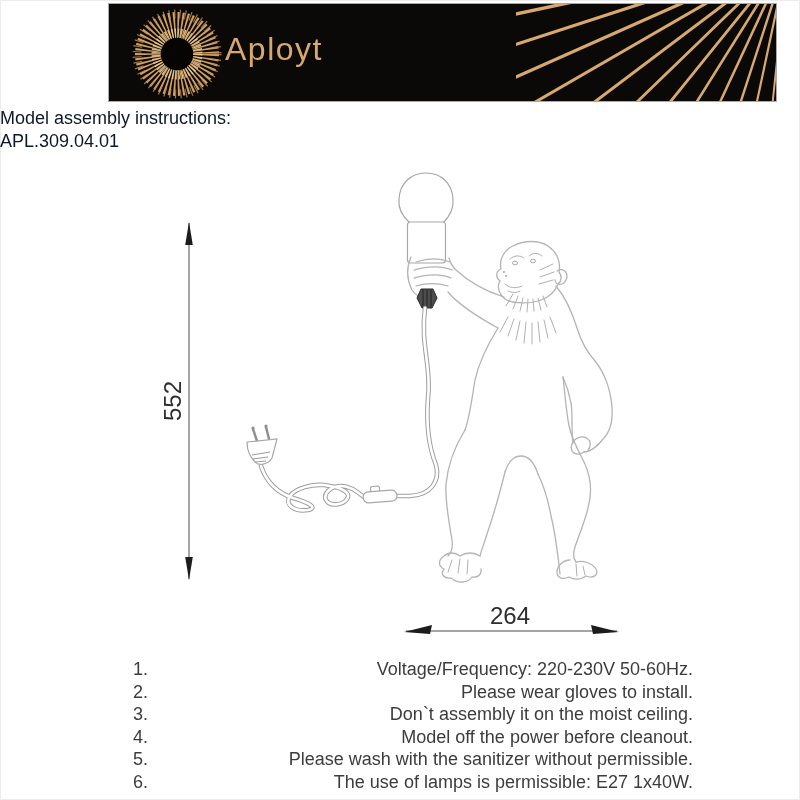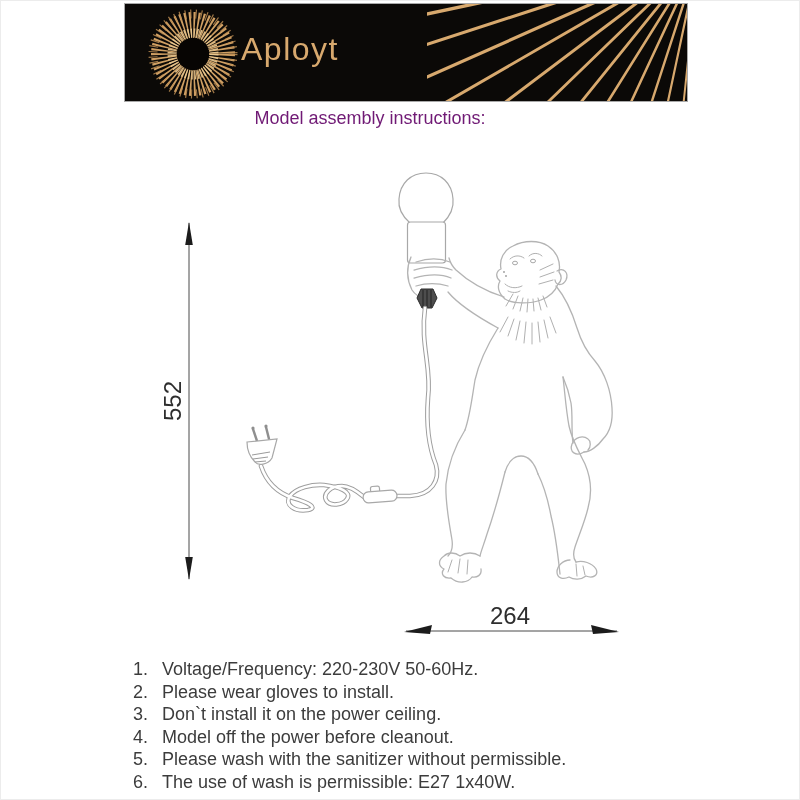--- a/index.html
+++ b/index.html
@@ -1,43 +1,43 @@
 <!DOCTYPE html>
 <html><head>
 <meta charset="utf-8">
 <style>
   html,body{margin:0;padding:0;background:#ffffff;}
   body{font-family:"Liberation Sans",sans-serif;}
   .page{position:relative;width:800px;height:800px;background:#ffffff;overflow:hidden;
         box-shadow:inset 0 0 0 1px #ececec;}
   
-  .banner{position:absolute;left:124px;top:3px;width:564px;height:99px;background:#0b0907;
+  .banner{position:absolute;left:108px;top:3px;width:669px;height:99px;background:#0b0907;
           border:1px solid #a9a9a9;box-sizing:border-box;overflow:hidden;}
   .sunburst{position:absolute;left:20px;top:2px;}
   .brand{position:absolute;left:116px;top:27px;font-size:32px;font-weight:300;
          letter-spacing:1.5px;color:#d8a96e;}
   .rays{position:absolute;right:0;top:0;}
   
-  .title{position:absolute;left:0;top:107px;width:740px;text-align:center;color:#701a75;}
+  .title{position:absolute;left:0;top:107px;width:740px;color:#0f172a;}
   .title div{font-size:18px;line-height:23px;font-weight:500;}
   
   .drawing{position:absolute;left:120px;top:158px;}
   .ln{fill:none;stroke:#b4b4b4;stroke-width:1.3;stroke-linecap:round;stroke-linejoin:round;}
   .fur{fill:none;stroke:#b0b0b0;stroke-width:1;stroke-linecap:round;}
   .wh{fill:#ffffff;stroke:#a8a8a8;stroke-width:1.2;}
   .cable-out{fill:none;stroke:#9e9e9e;stroke-width:4.6;stroke-linecap:round;}
   .cable-in{fill:none;stroke:#ffffff;stroke-width:2.6;stroke-linecap:round;}
   .dim{stroke:#4a4a4a;stroke-width:1;}
   .dimhead{fill:#1c1c1c;stroke:none;}
   .dimtxt{fill:#2e2e2e;font-size:24px;font-family:"Liberation Sans",sans-serif;}
   
   .list{position:absolute;left:133px;top:658px;width:560px;color:#3c3c3c;}
   .row{display:flex;font-size:18px;line-height:22.6px;}
   .num{width:29px;flex:none;}
-  .txt{flex:1;}
+  .txt{flex:1;text-align:right;}
 </style>
 </head>
 <body>
 
 <div class="page">
 
   <div class="banner">
     <svg class="sunburst" width="96" height="95" viewBox="0 0 96 95">
       <circle cx="48" cy="48" r="29" fill="none" stroke="#cf9f63" stroke-width="26" stroke-dasharray="1.6 2.0"></circle>
       <circle cx="48" cy="48" r="40" fill="none" stroke="#bb8c52" stroke-width="9" stroke-dasharray="1.1 4.2" opacity="0.85"></circle>
@@ -59,20 +59,21 @@
         <line x1="272" y1="-48" x2="-148" y2="139" stroke-width="3.2"></line>
         <line x1="272" y1="-48" x2="-165" y2="94" stroke-width="3.2"></line>
         <line x1="272" y1="-48" x2="-178" y2="48" stroke-width="3.4"></line>
         <line x1="272" y1="-48" x2="-185" y2="0" stroke-width="3.4"></line>
       </g>
     </svg>
   </div>
 
   <div class="title">
     <div>Model assembly instructions:</div>
+    <div>APL.309.04.01</div>
   </div>
 
   <svg class="drawing" width="530" height="492" viewBox="120 158 530 492">
 
     <g>
 
       <path class="ln" d="M505,299 C498,293 497,286 500,281 C495,277 496,271 501,269 C499,259 504,250 513,246 C524,240 539,240 548,246 C557,252 561,262 559,272 C562,276 562,281 558,284 C555,292 549,297 541,300 C530,304 513,304 505,299"></path>
       <path class="ln" d="M557,271 C564,267 569,273 566,280 C563,286 556,286 555,280"></path>
 
       <path class="fur" d="M510,259 C514,255 520,255 524,258"></path>
@@ -186,29 +187,29 @@
     <div class="row">
       <span class="num">1.</span>
       <span class="txt">Voltage/Frequency: 220-230V 50-60Hz.</span>
     </div>
     <div class="row">
       <span class="num">2.</span>
       <span class="txt">Please wear gloves to install.</span>
     </div>
     <div class="row">
       <span class="num">3.</span>
-      <span class="txt">Don`t install it on the power ceiling.</span>
+      <span class="txt">Don`t assembly it on the moist ceiling.</span>
     </div>
     <div class="row">
       <span class="num">4.</span>
       <span class="txt">Model off the power before cleanout.</span>
     </div>
     <div class="row">
       <span class="num">5.</span>
       <span class="txt">Please wash with the sanitizer without permissible.</span>
     </div>
     <div class="row">
       <span class="num">6.</span>
-      <span class="txt">The use of wash is permissible: E27 1x40W.</span>
+      <span class="txt">The use of lamps is permissible: E27 1x40W.</span>
     </div>
   </div>
 
 </div>
 
 </body></html>

